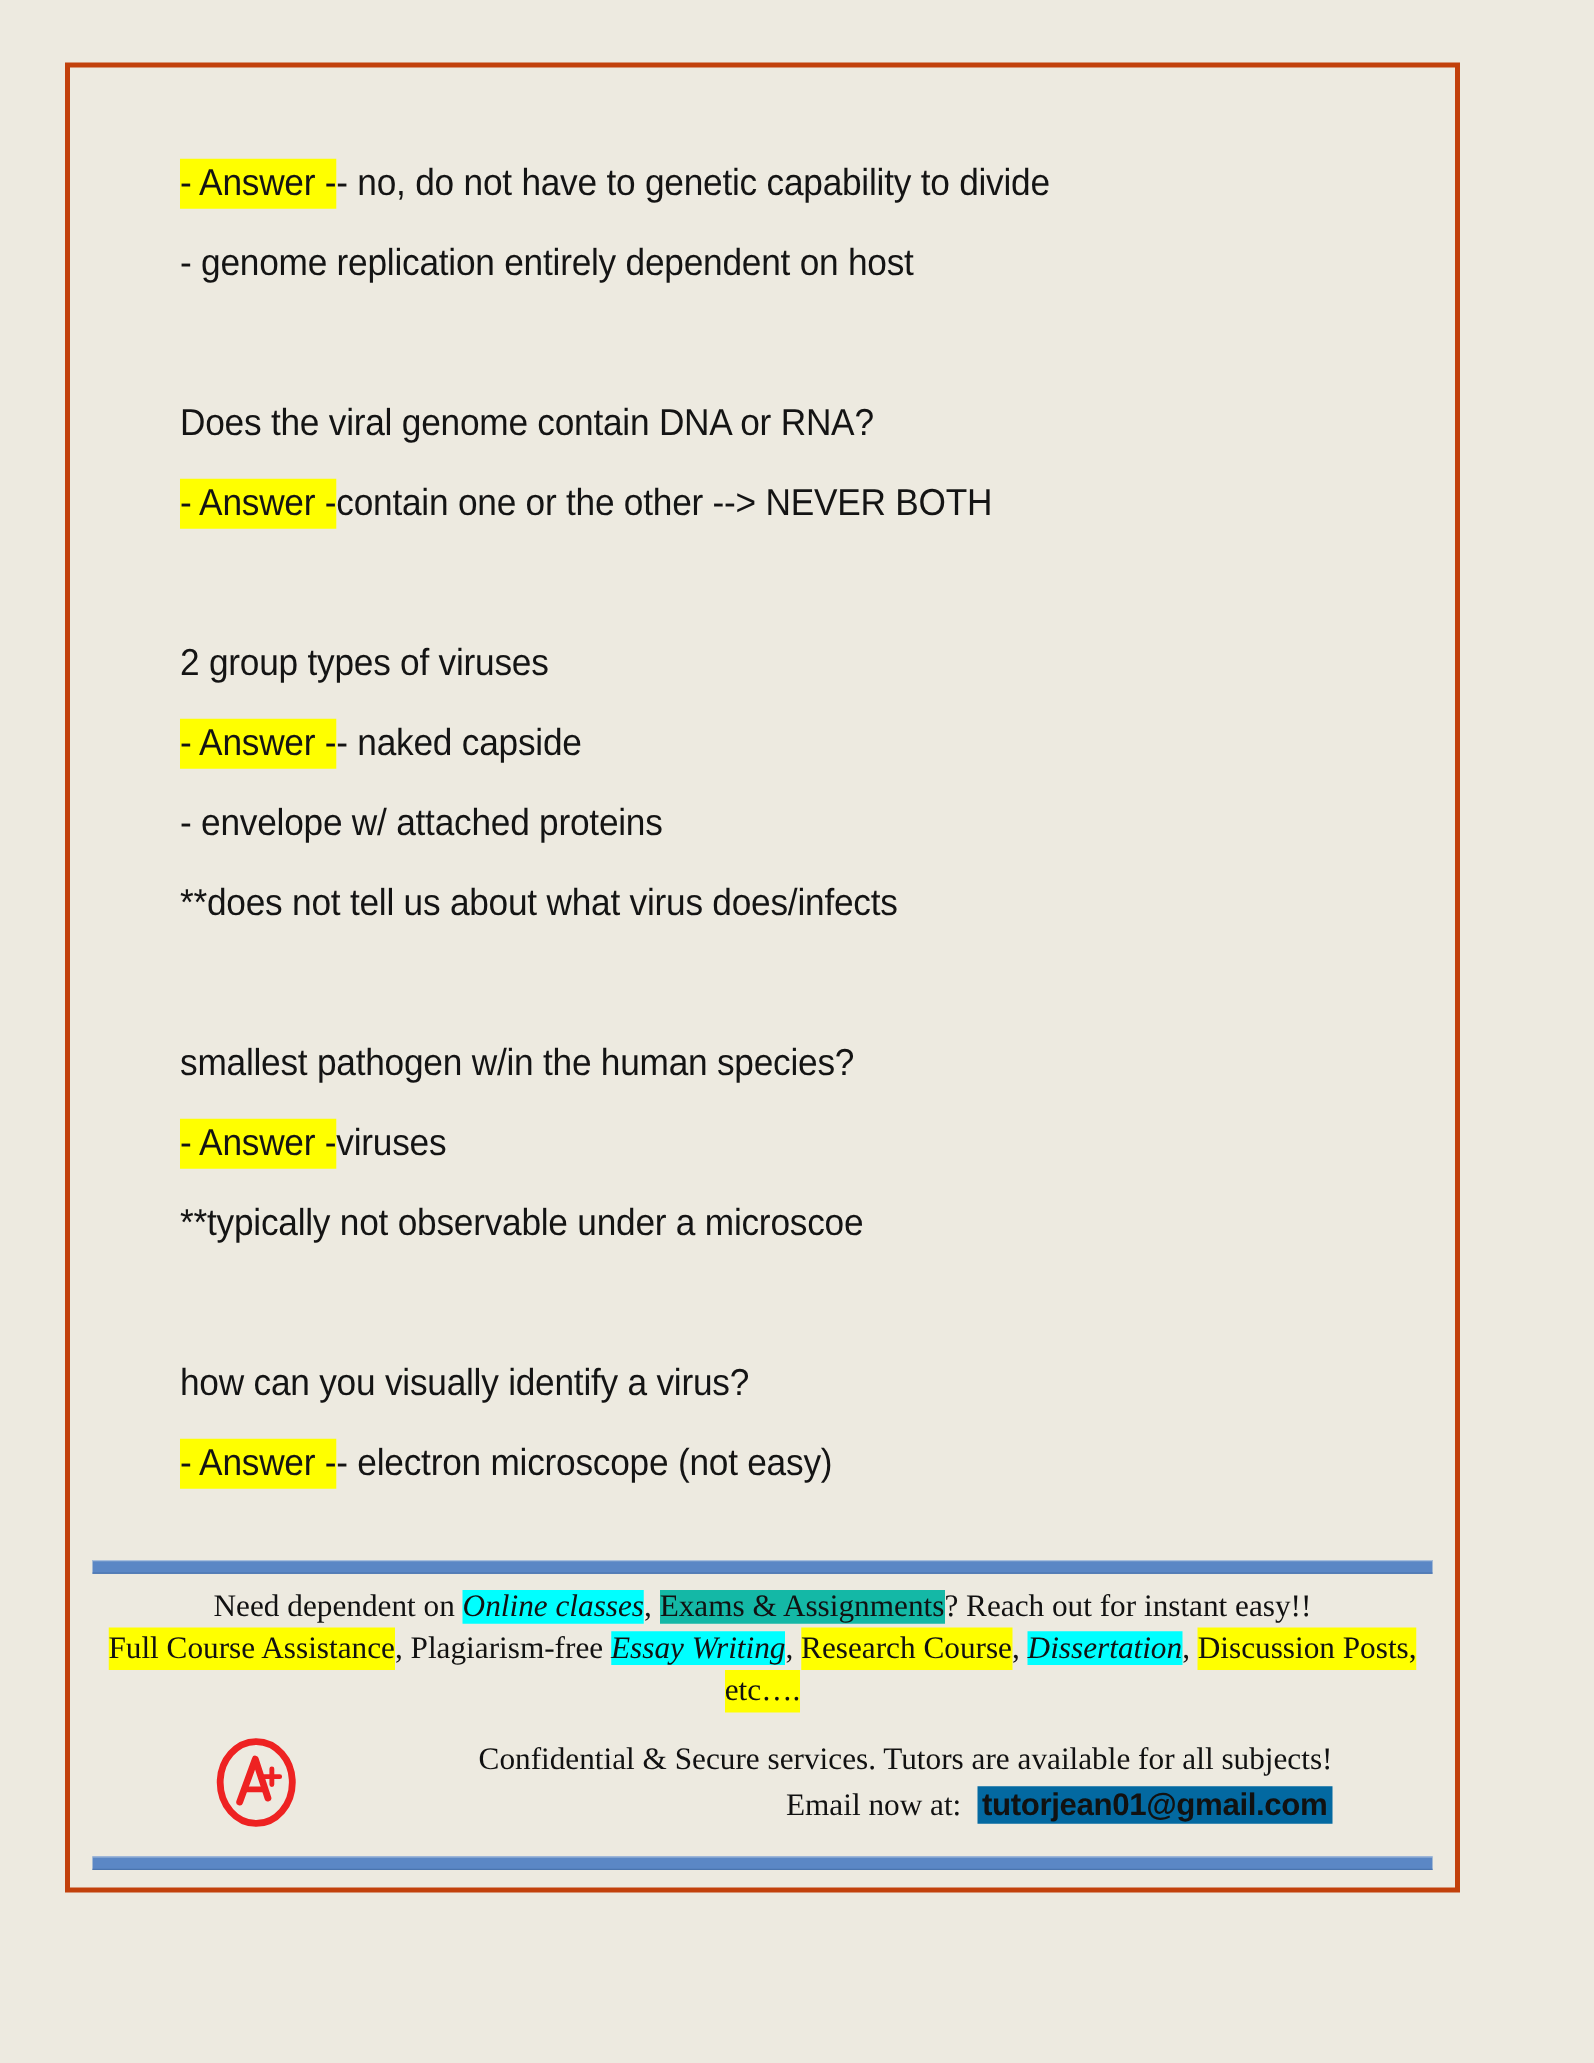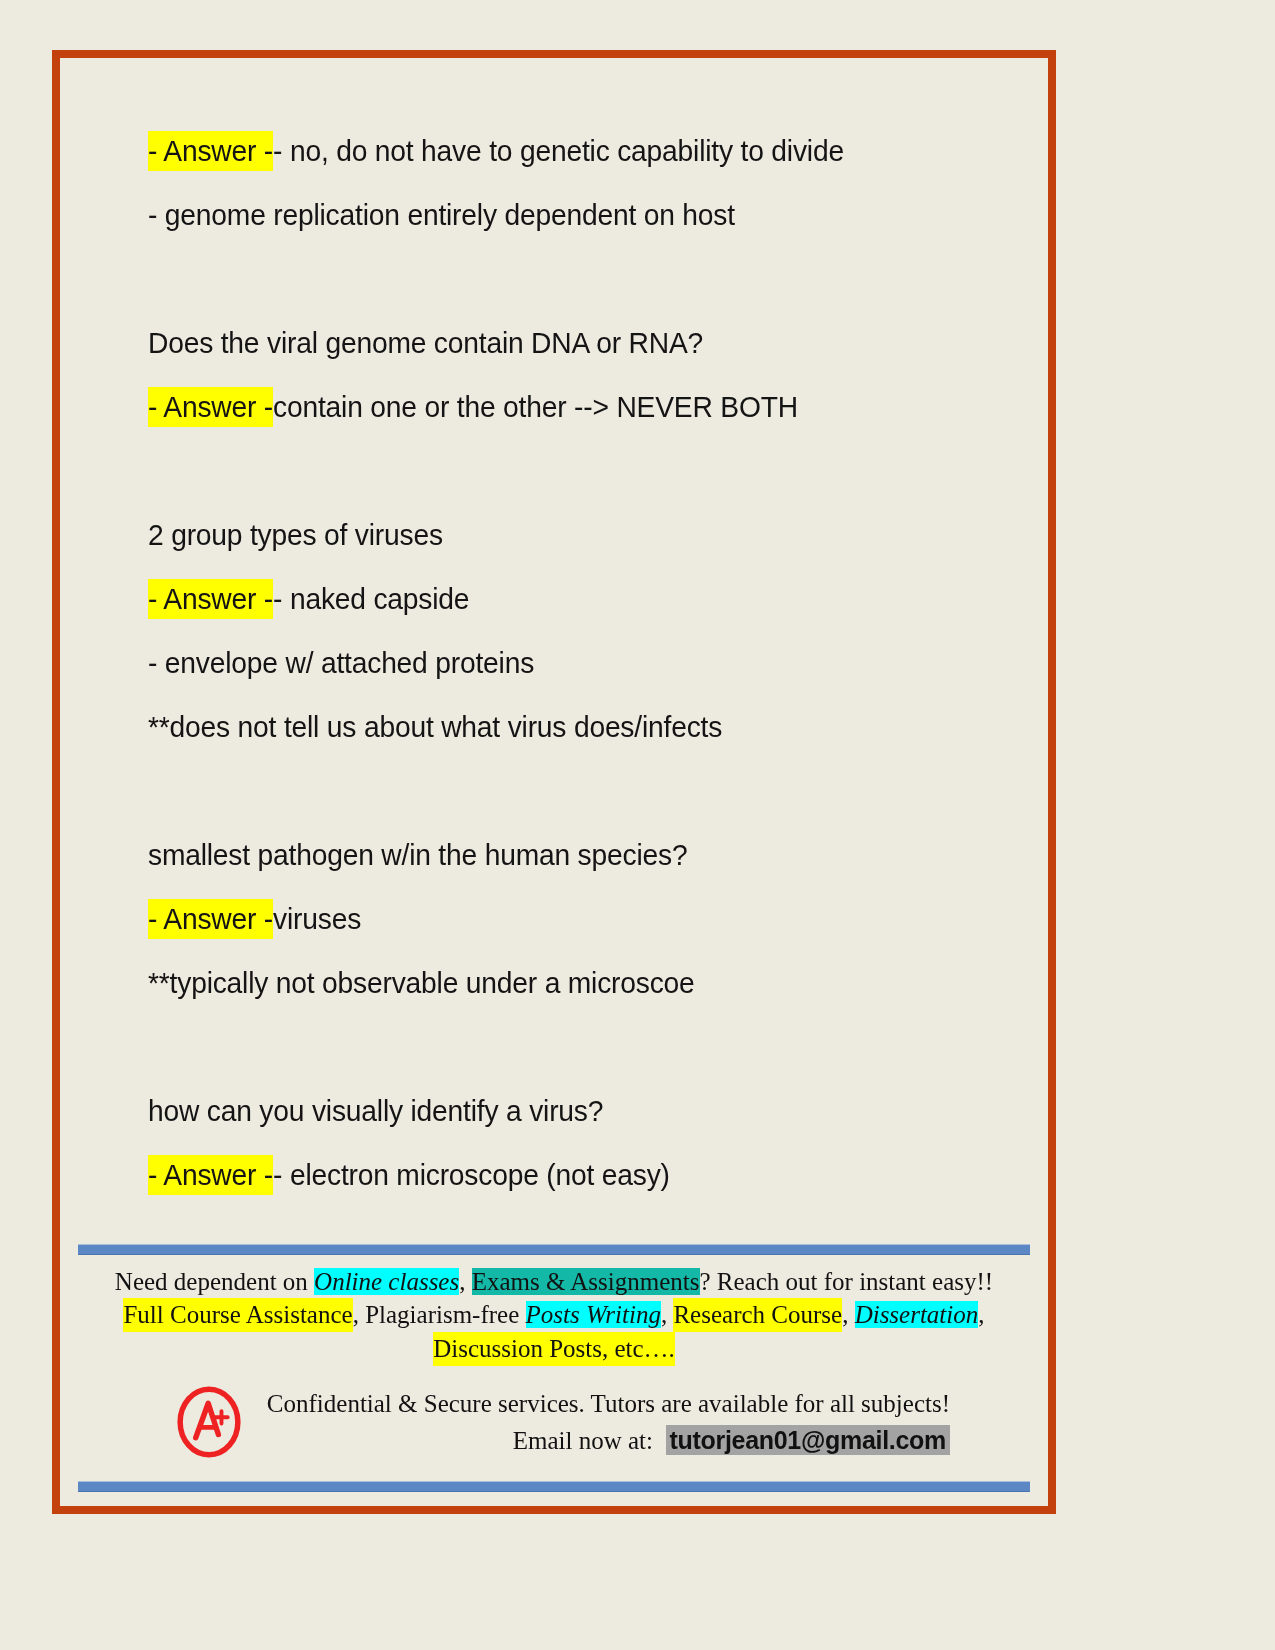--- a/index.html
+++ b/index.html
@@ -10,23 +10,23 @@
     width: 1275px;
     height: 1650px;
     background: #edeae0;
     font-family: "Liberation Sans", sans-serif;
     overflow: hidden;
   }
   .page {
     position: absolute;
     left: 52px;
     top: 50px;
-    width: 1004px;
+    width: 1116px;
     height: 1464px;
-    border: 8px solid #c2410c;
+    border: 4px solid #c2410c;
     background: #edeae0;
     box-sizing: border-box;
   }
   .content {
     position: absolute;
     left: 88px;
     top: 78px;
     width: 960px;
   }
   .line {
@@ -91,21 +91,21 @@
     font-family: "Liberation Serif", serif;
     font-size: 25px;
     color: #111;
     line-height: 1.44;
     padding-right: 80px;
   }
   .email {
     font-family: "Liberation Sans", sans-serif;
     font-weight: bold;
     font-size: 25px;
-    background: #a3a3a3;
+    background: #0369a1;
     padding: 1px 4px;
     letter-spacing: -0.3px;
   }
   .email-line { white-space: nowrap; }
 </style>
 </head>
 <body>
 
 <div class="page">
 
@@ -146,21 +146,21 @@
     <div class="line"><span class="hl-yellow">- Answer -</span><span>- electron microscope (not easy)</span></div>
 
   </div>
 
   <div class="footer">
 
     <div class="rule top"></div>
 
     <div class="promo">
       <span><span>Need dependent on </span><span class="hl-cyan">Online classes</span><span>, </span><span class="hl-green">Exams &amp; Assignments</span><span>? Reach out for instant easy!!</span></span>
-      <span class="l2"><span class="hl-yellow">Full Course Assistance</span><span>, Plagiarism-free </span><span class="hl-cyan">Posts Writing</span><span>, </span><span class="hl-yellow">Research Course</span><span>, </span><span class="hl-cyan">Dissertation</span><span>, </span><span class="hl-yellow">Discussion Posts, etc….</span></span>
+      <span class="l2"><span class="hl-yellow">Full Course Assistance</span><span>, Plagiarism-free </span><span class="hl-cyan">Essay Writing</span><span>, </span><span class="hl-yellow">Research Course</span><span>, </span><span class="hl-cyan">Dissertation</span><span>, </span><span class="hl-yellow">Discussion Posts, etc….</span></span>
     </div>
 
     <div class="contact-row">
       <div class="logo">
         <svg viewBox="0 0 100 100" width="78" height="78" aria-hidden="true">
           <ellipse cx="50" cy="50" rx="37" ry="42" fill="none" stroke="#ee2222" stroke-width="7"></ellipse>
           <path d="M33 70 L49 26 L62 66" fill="none" stroke="#ee2222" stroke-width="7" stroke-linecap="round" stroke-linejoin="round"></path>
           <path d="M38 57 L58 57" fill="none" stroke="#ee2222" stroke-width="6" stroke-linecap="round"></path>
           <path d="M66 36 L66 52 M58 44 L74 44" fill="none" stroke="#ee2222" stroke-width="5" stroke-linecap="round"></path>
         </svg>

